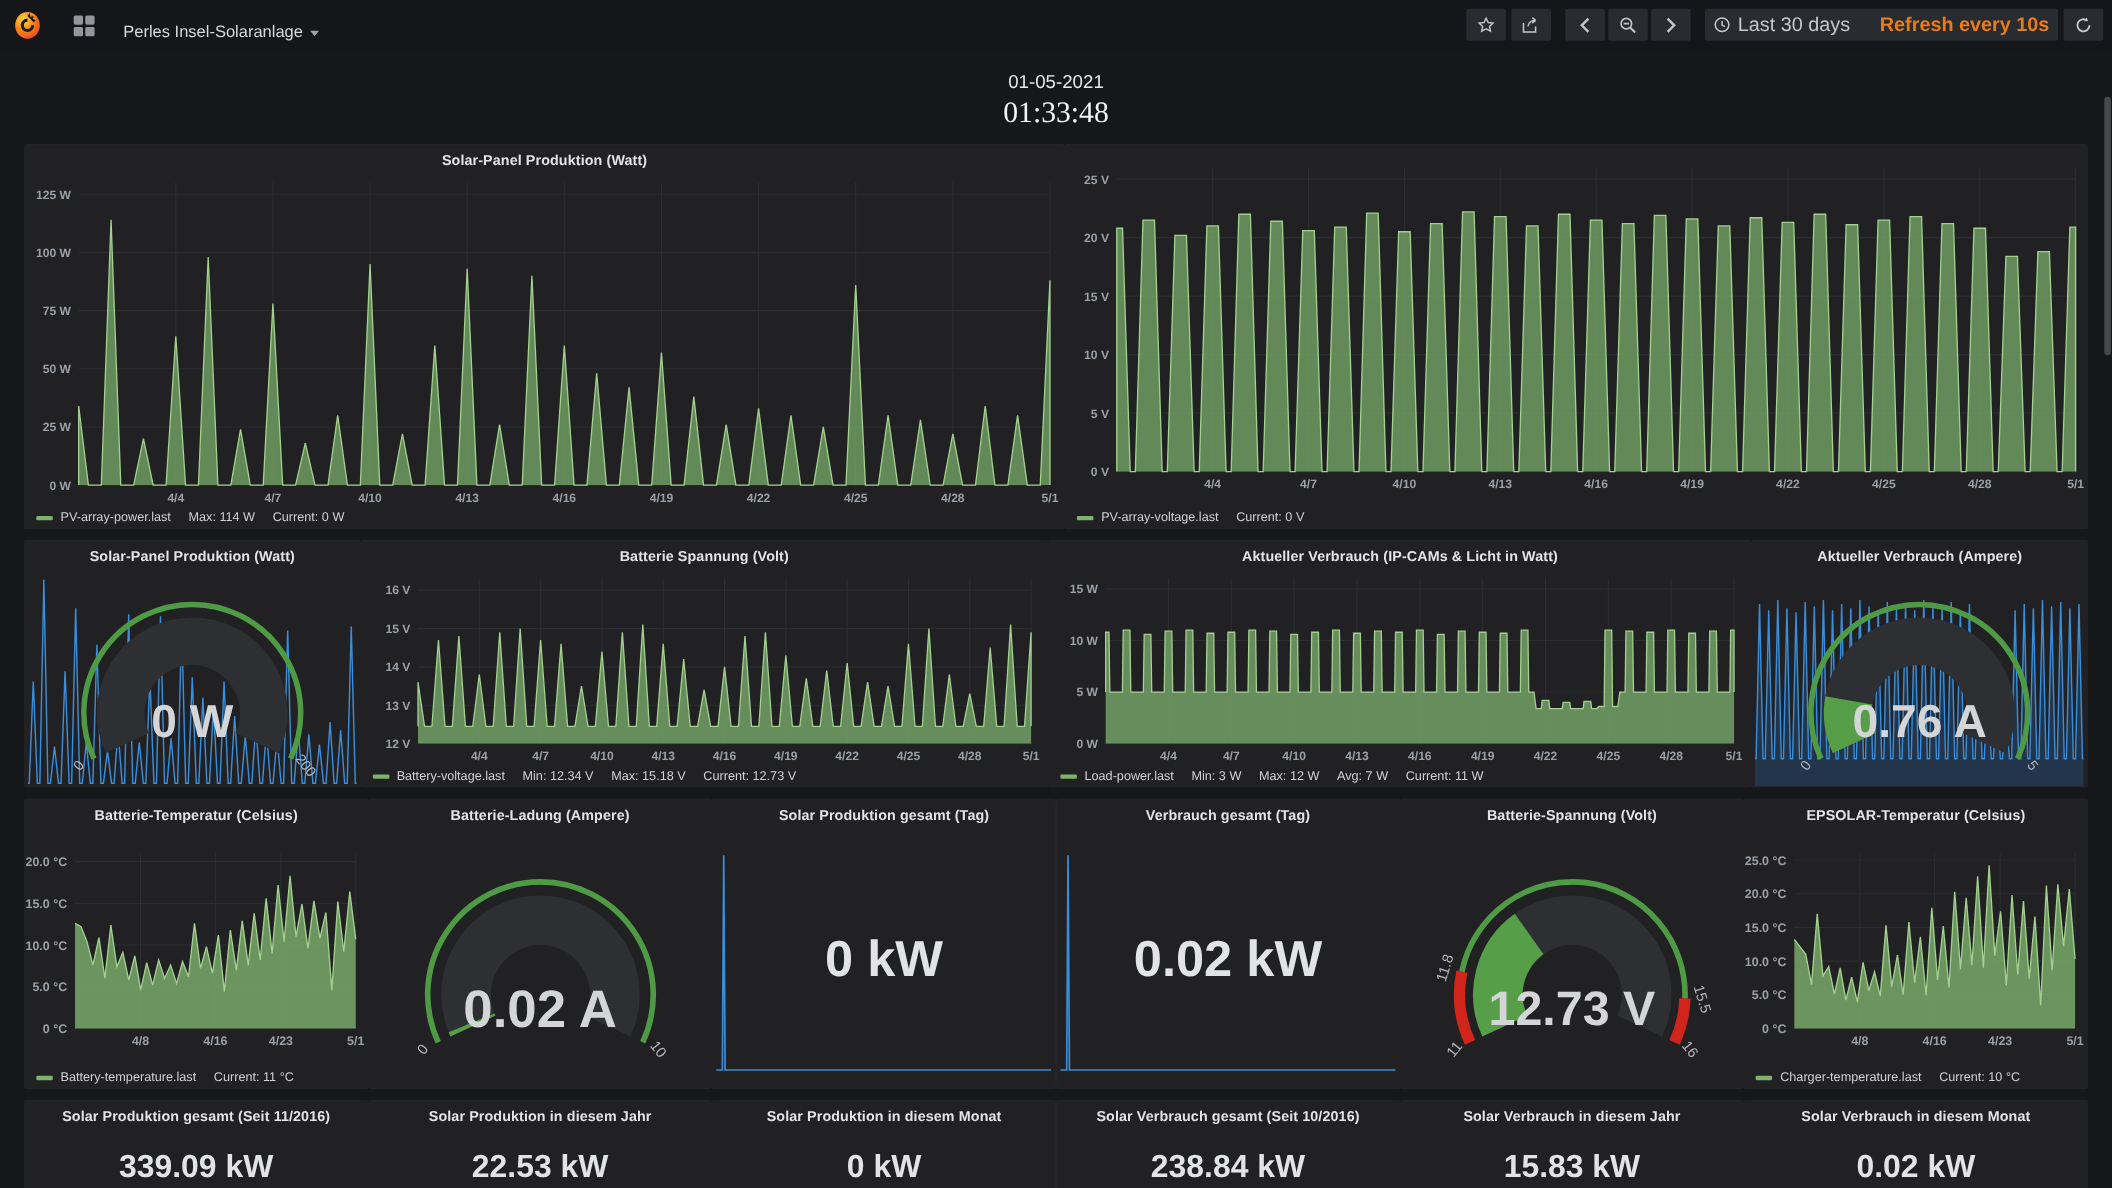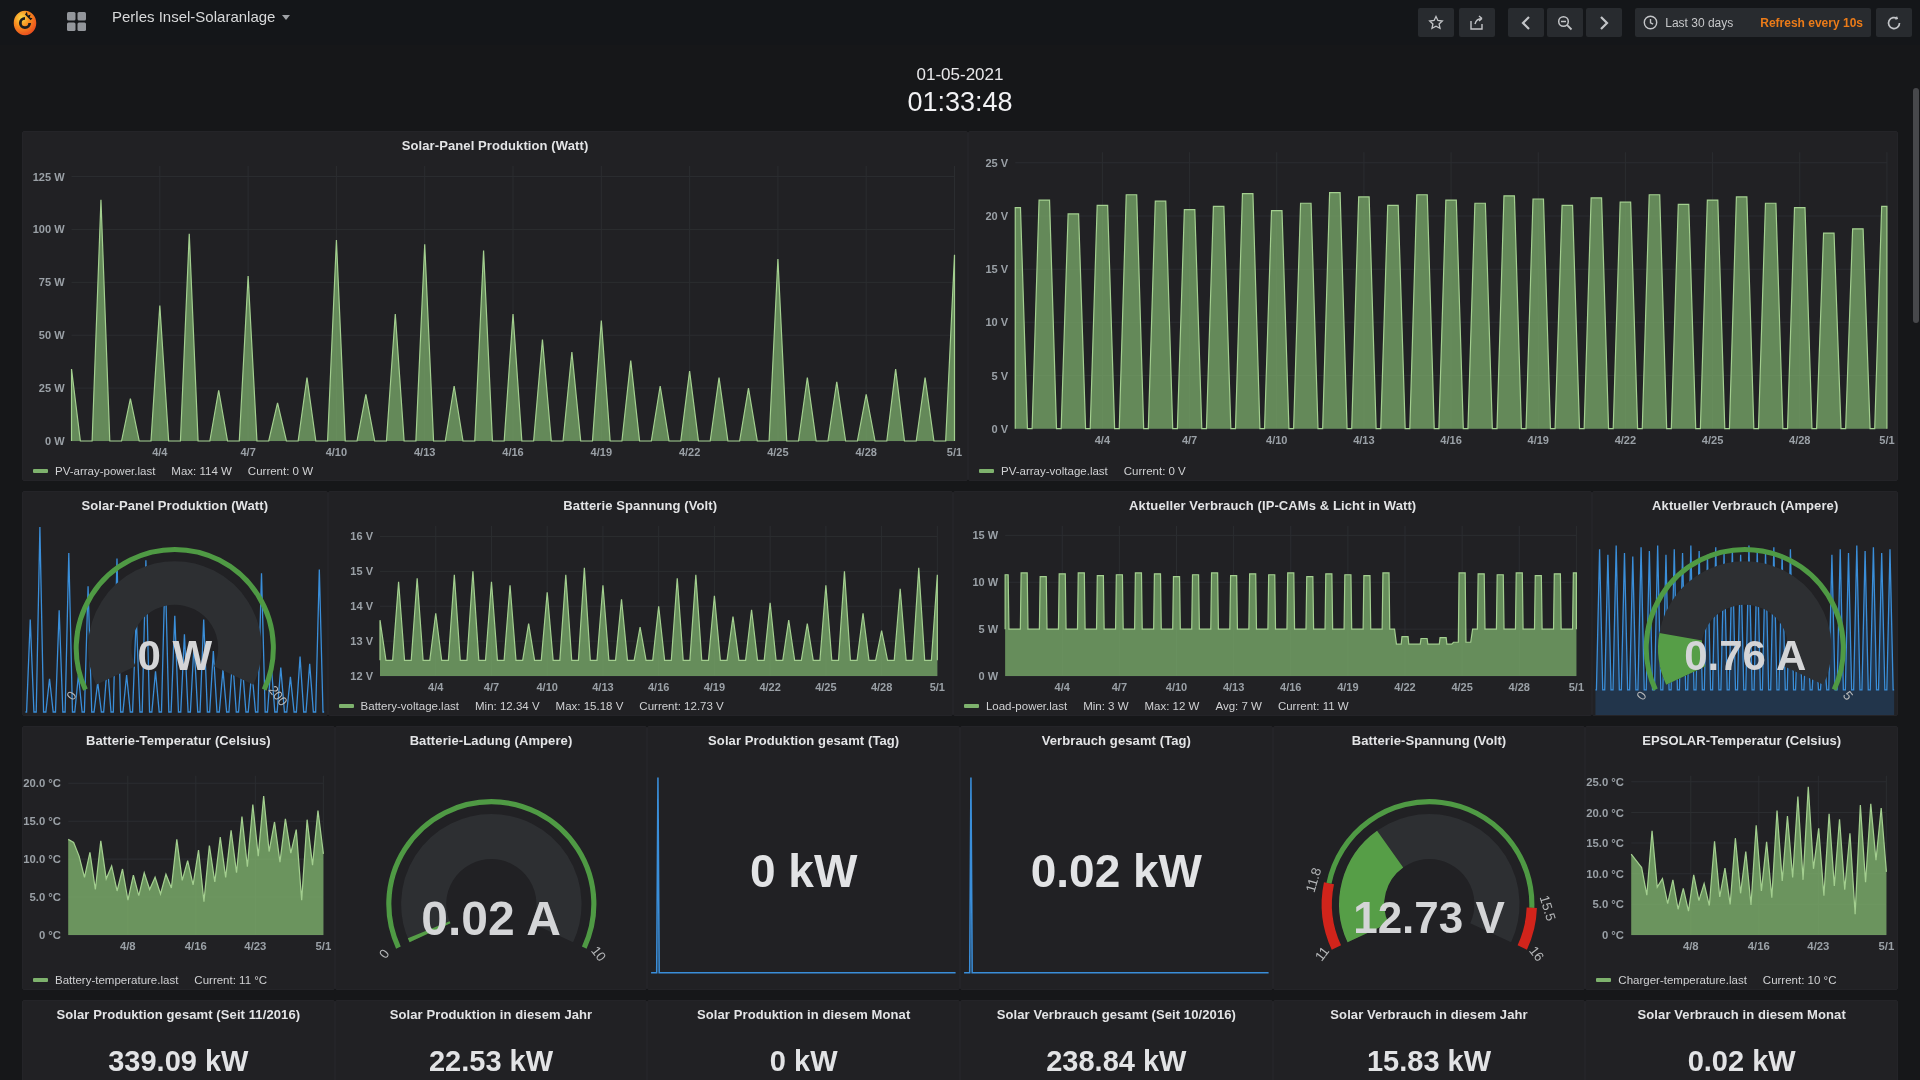--- a/index.html
+++ b/index.html
@@ -7,39 +7,39 @@
   body {
     width:1920px; height:1080px; overflow:hidden;
     background:#161719; color:#d8d9da;
     font-family:"Liberation Sans", sans-serif;
   }
   
   .navbar {
     height:45px; background:#141619; display:flex; align-items:center;
     justify-content:space-between; padding:0 8px 0 10px;
   }
-  .nav-left { display:flex; align-items:flex-start; gap:21px; }
+  .nav-left { display:flex; align-items:flex-end; gap:21px; }
   .nav-logo { width:30px; height:30px; }
   .nav-apps { width:30px; height:28px; display:flex; align-items:center; justify-content:center; cursor:pointer; }
   .nav-title { font-size:15px; color:#d8d9da; display:flex; align-items:center; gap:7px; cursor:pointer; }
   .caret { width:0; height:0; border-left:4px solid transparent; border-right:4px solid transparent; border-top:5px solid #9fa2a6; margin-top:2px; }
   .nav-right { display:flex; align-items:center; gap:5px; }
   .nav-btn {
     background:#282b2f; border:none; height:29px; min-width:36px; border-radius:2px;
     display:flex; align-items:center; justify-content:center; color:#b8babd; cursor:pointer; padding:0 8px;
   }
   .nav-btn svg { display:block; }
   .btn-group { display:flex; gap:3px; margin-left:8px; }
-  .time-btn { display:flex; align-items:center; gap:7px; margin-left:8px; font-size:12px; }
+  .time-btn { display:flex; align-items:center; gap:7px; margin-left:8px; font-size:18px; }
   .time-range { color:#c7c8ca; }
   .refresh-label { color:#eb7b18; font-weight:bold;margin-left:20px; }
   
   .clock-panel { height:80px; margin-top:6px; display:flex; flex-direction:column; align-items:center; justify-content:center; }
   .clock-date { font-size:17px; color:#e8e8ea; }
-  .clock-time { font-size:27px; color:#f2f2f4; margin-top:2px; }
+  .clock-time { font-size:27px; color:#f2f2f4; margin-top:2px;font-family:Liberation Serif, serif; }
   .row { display:flex; gap:0; margin:0 22px 10px 22px; }
   .panel {
     background:#212124; border:1px solid #242428; border-radius:2px;
     display:flex; flex-direction:column; position:relative; overflow:hidden;
   }
   .row1 .panel { height:350px; }
   .row2 .panel { height:225px; }
   .row3 .panel { height:264px; }
   .row4 .panel { height:140px; }
   .panel-title {

